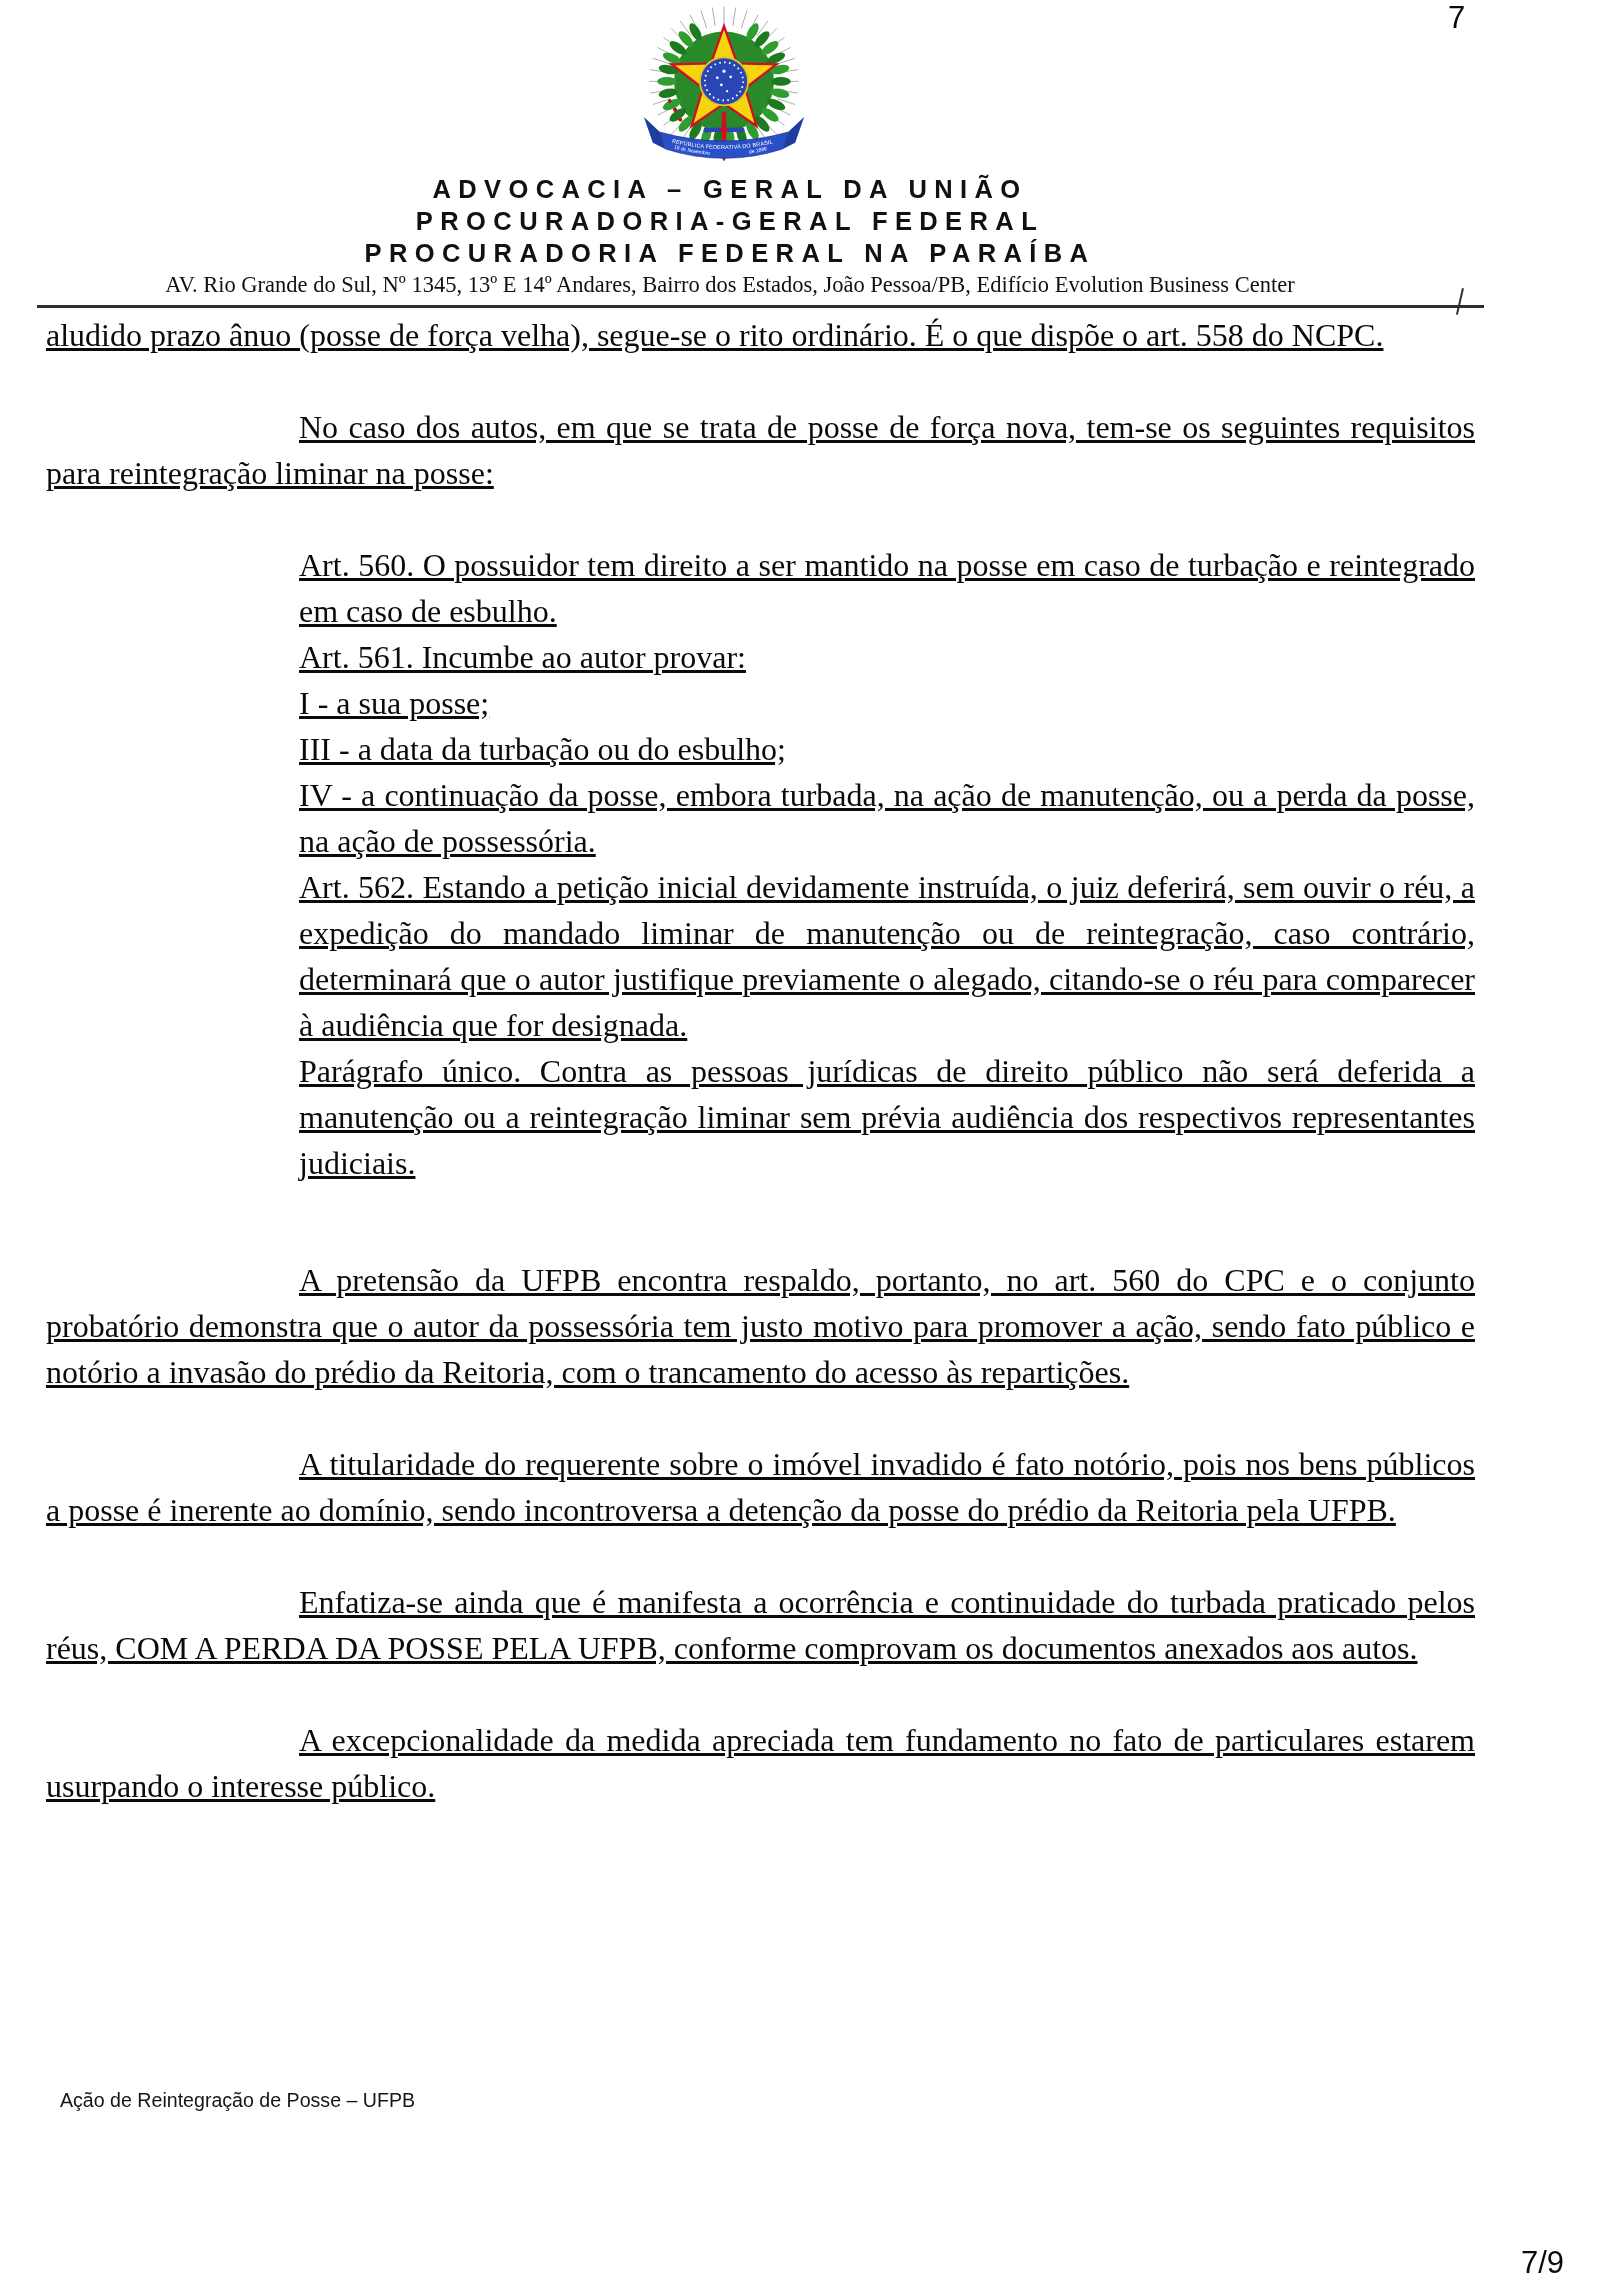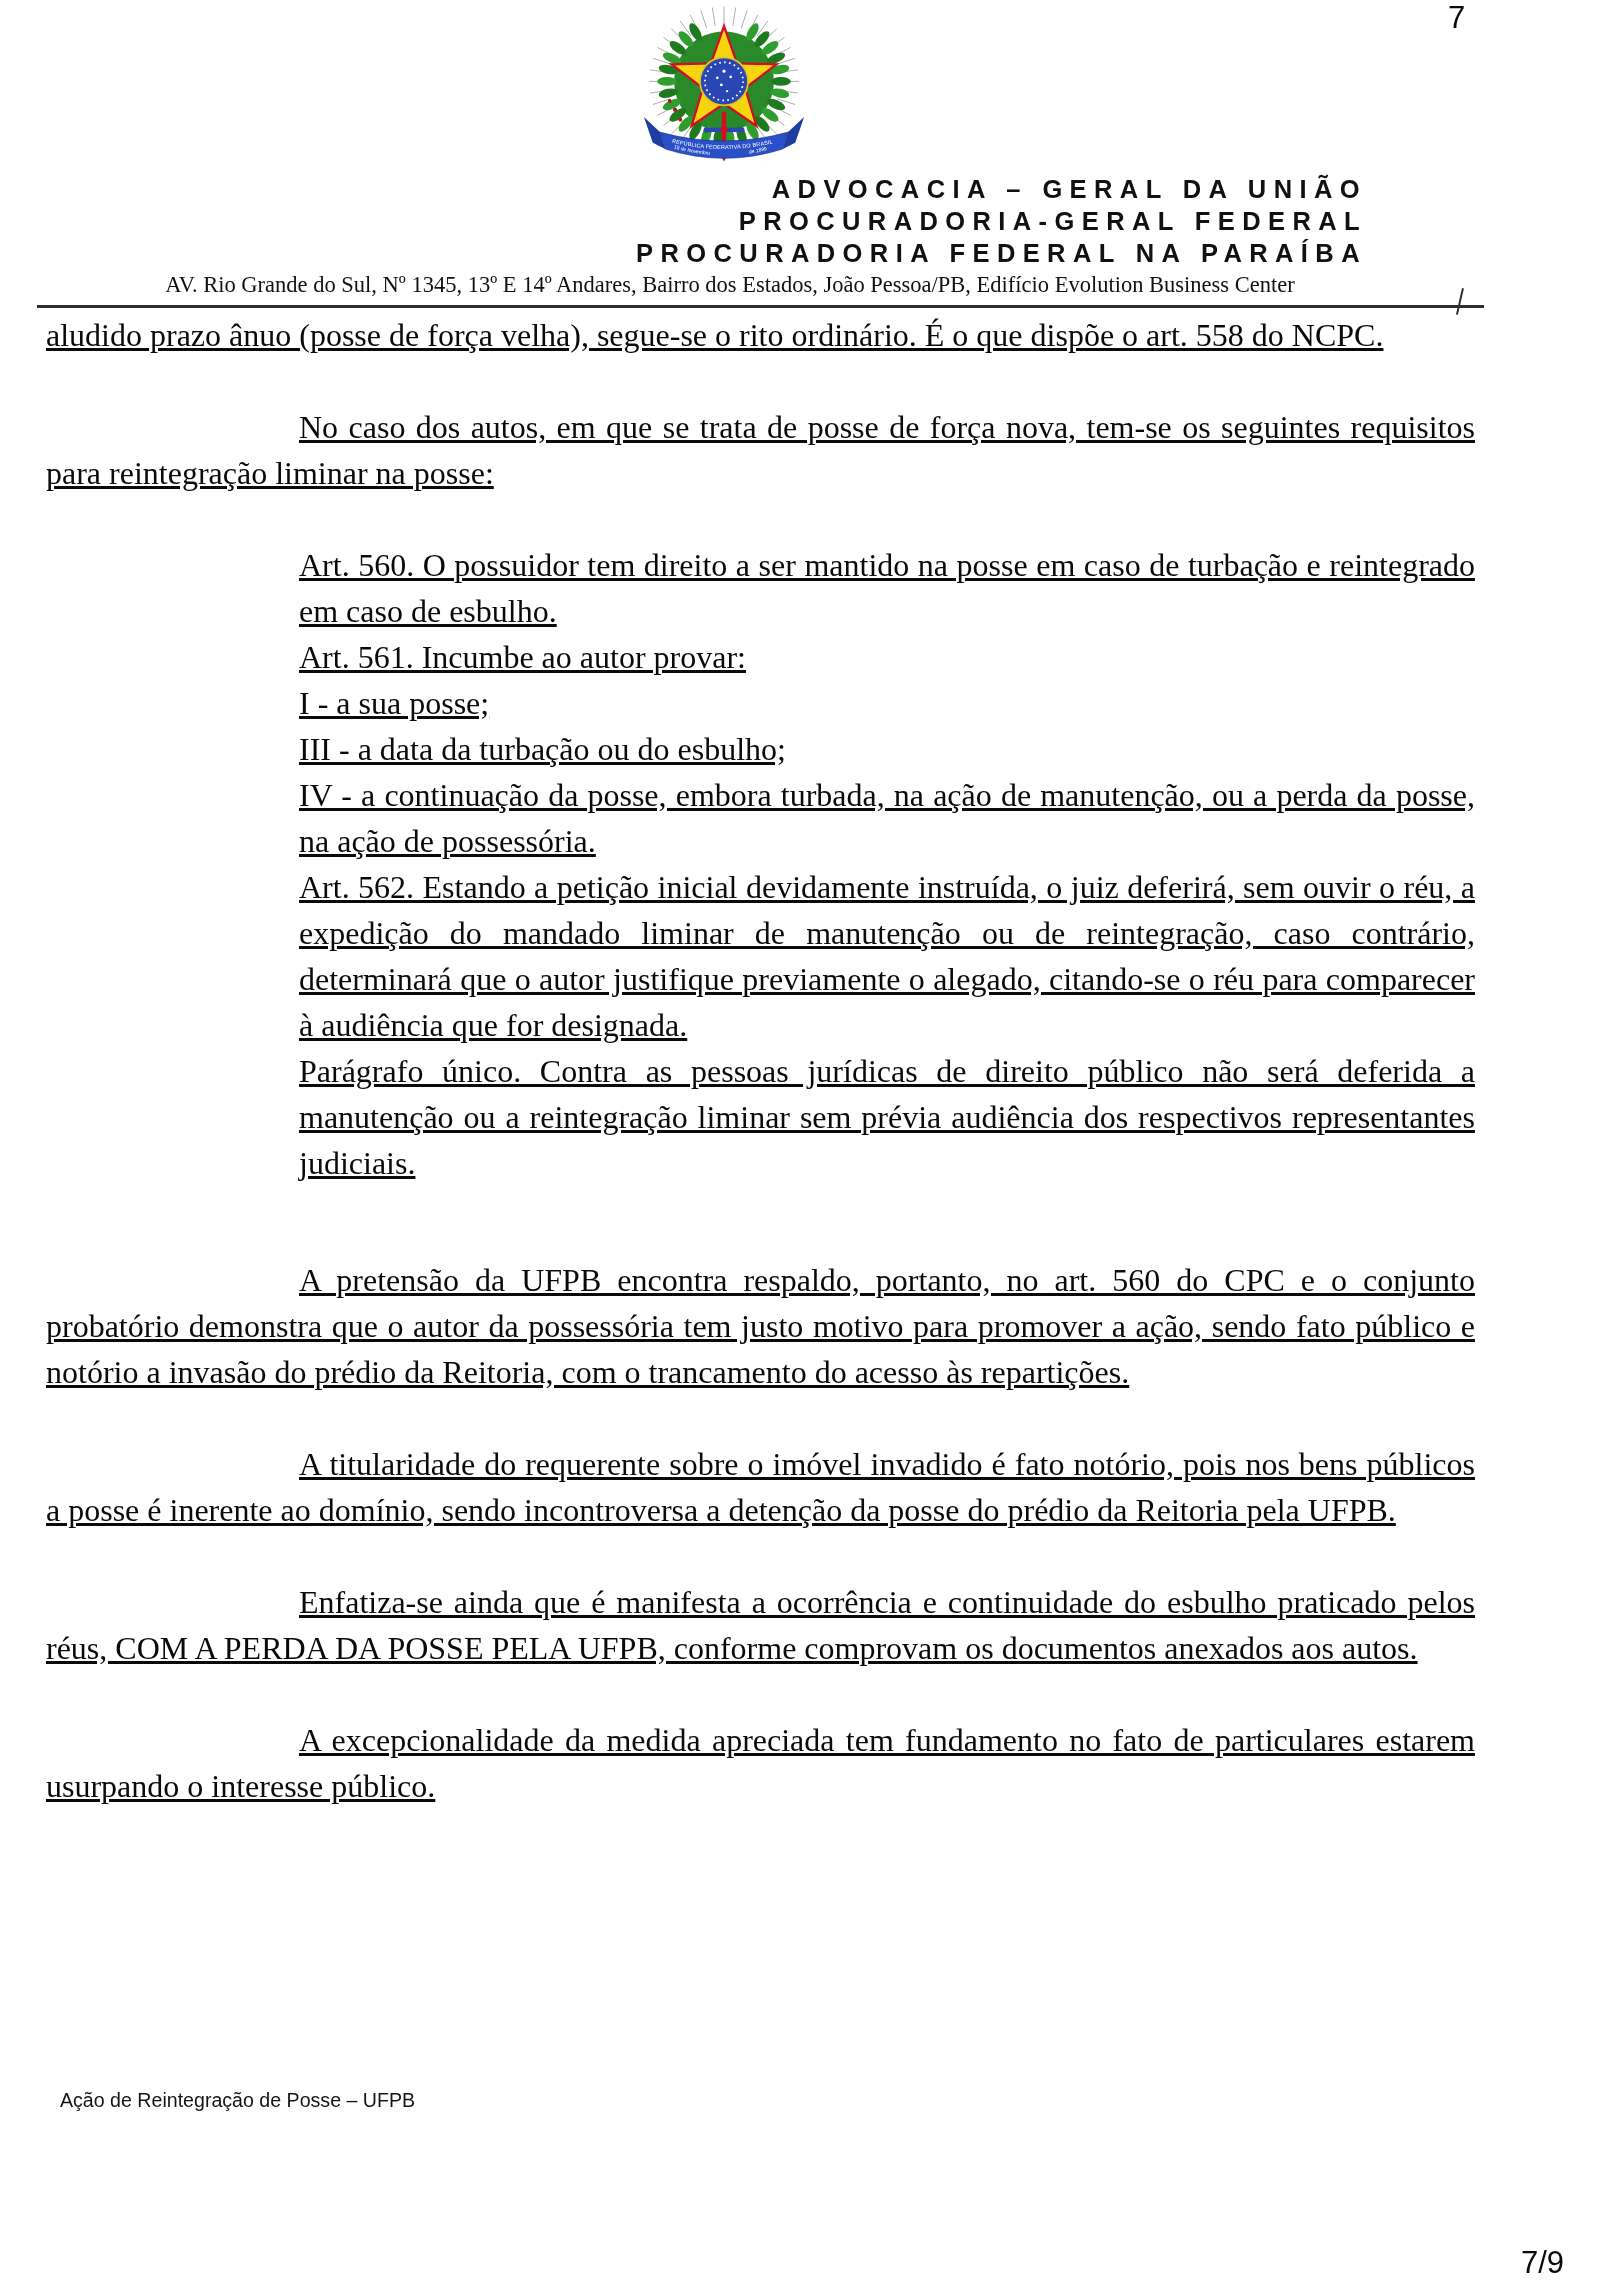--- a/index.html
+++ b/index.html
@@ -6,21 +6,21 @@
   body{
     width:1620px;height:2290px;background:#ffffff;position:relative;
     font-family:"Liberation Serif",serif;color:#0a0a0a;overflow:hidden;
   }
   .page-num-top{
     position:absolute;top:2px;left:1448px;
     font-family:"Liberation Sans",sans-serif;font-size:31px;line-height:1;
   }
   .emblem{position:absolute;left:635px;top:5.9px;width:178px;height:165px}
   .org-lines{
-    position:absolute;top:173px;left:93px;width:1274px;text-align:right;
+    position:absolute;top:173px;left:93px;width:1274px;text-align:center;
     font-family:"Liberation Sans",sans-serif;font-weight:bold;
     font-size:25.5px;line-height:32px;letter-spacing:7.4px;color:#111;
     white-space:nowrap;
   }
   .address{
     position:absolute;top:272px;left:93px;width:1274px;text-align:center;
     font-family:"Liberation Serif",serif;font-size:22.5px;line-height:25.5px;color:#111;
     white-space:nowrap;
   }
   .rule{position:absolute;top:305px;left:37px;width:1447px;height:2.9px;background:#2e2e2e}
@@ -182,19 +182,19 @@
     <div class="q-line">Art. 561. Incumbe ao autor provar:</div>
     <div class="q-line">I - a sua posse;</div>
     <div class="q-line">III - a data da turbação ou do esbulho;</div>
     <div class="q-line">IV - a continuação da posse, embora turbada, na ação de manutenção, ou a perda da posse, na ação de possessória.</div>
     <div class="q-line">Art. 562. Estando a petição inicial devidamente instruída, o juiz deferirá, sem ouvir o réu, a expedição do mandado liminar de manutenção ou de reintegração, caso contrário, determinará que o autor justifique previamente o alegado, citando-se o réu para comparecer à audiência que for designada.</div>
     <div class="q-line">Parágrafo único. Contra as pessoas jurídicas de direito público não será deferida a manutenção ou a reintegração liminar sem prévia audiência dos respectivos representantes judiciais.</div>
   </div>
 
   <p class="indent">A pretensão da UFPB encontra respaldo, portanto, no art. 560 do CPC e o conjunto probatório demonstra que o autor da possessória tem justo motivo para promover a ação, sendo fato público e notório a invasão do prédio da Reitoria, com o trancamento do acesso às repartições.</p>
   <p class="indent">A titularidade do requerente sobre o imóvel invadido é fato notório, pois nos bens públicos a posse é inerente ao domínio, sendo incontroversa a detenção da posse do prédio da Reitoria pela UFPB.</p>
-  <p class="indent">Enfatiza-se ainda que é manifesta a ocorrência e continuidade do esbulho praticado pelos réus, COM A PERDA DA POSSE PELA UFPB, conforme comprovam os documentos anexados aos autos.</p>
+  <p class="indent">Enfatiza-se ainda que é manifesta a ocorrência e continuidade do turbada praticado pelos réus, COM A PERDA DA POSSE PELA UFPB, conforme comprovam os documentos anexados aos autos.</p>
   <p class="indent">A excepcionalidade da medida apreciada tem fundamento no fato de particulares estarem usurpando o interesse público.</p>
 </div>
 
 <div class="footer-label">Ação de Reintegração de Posse – UFPB</div>
 <div class="page-num-bottom">7/9</div>
 
 
 </body></html>

